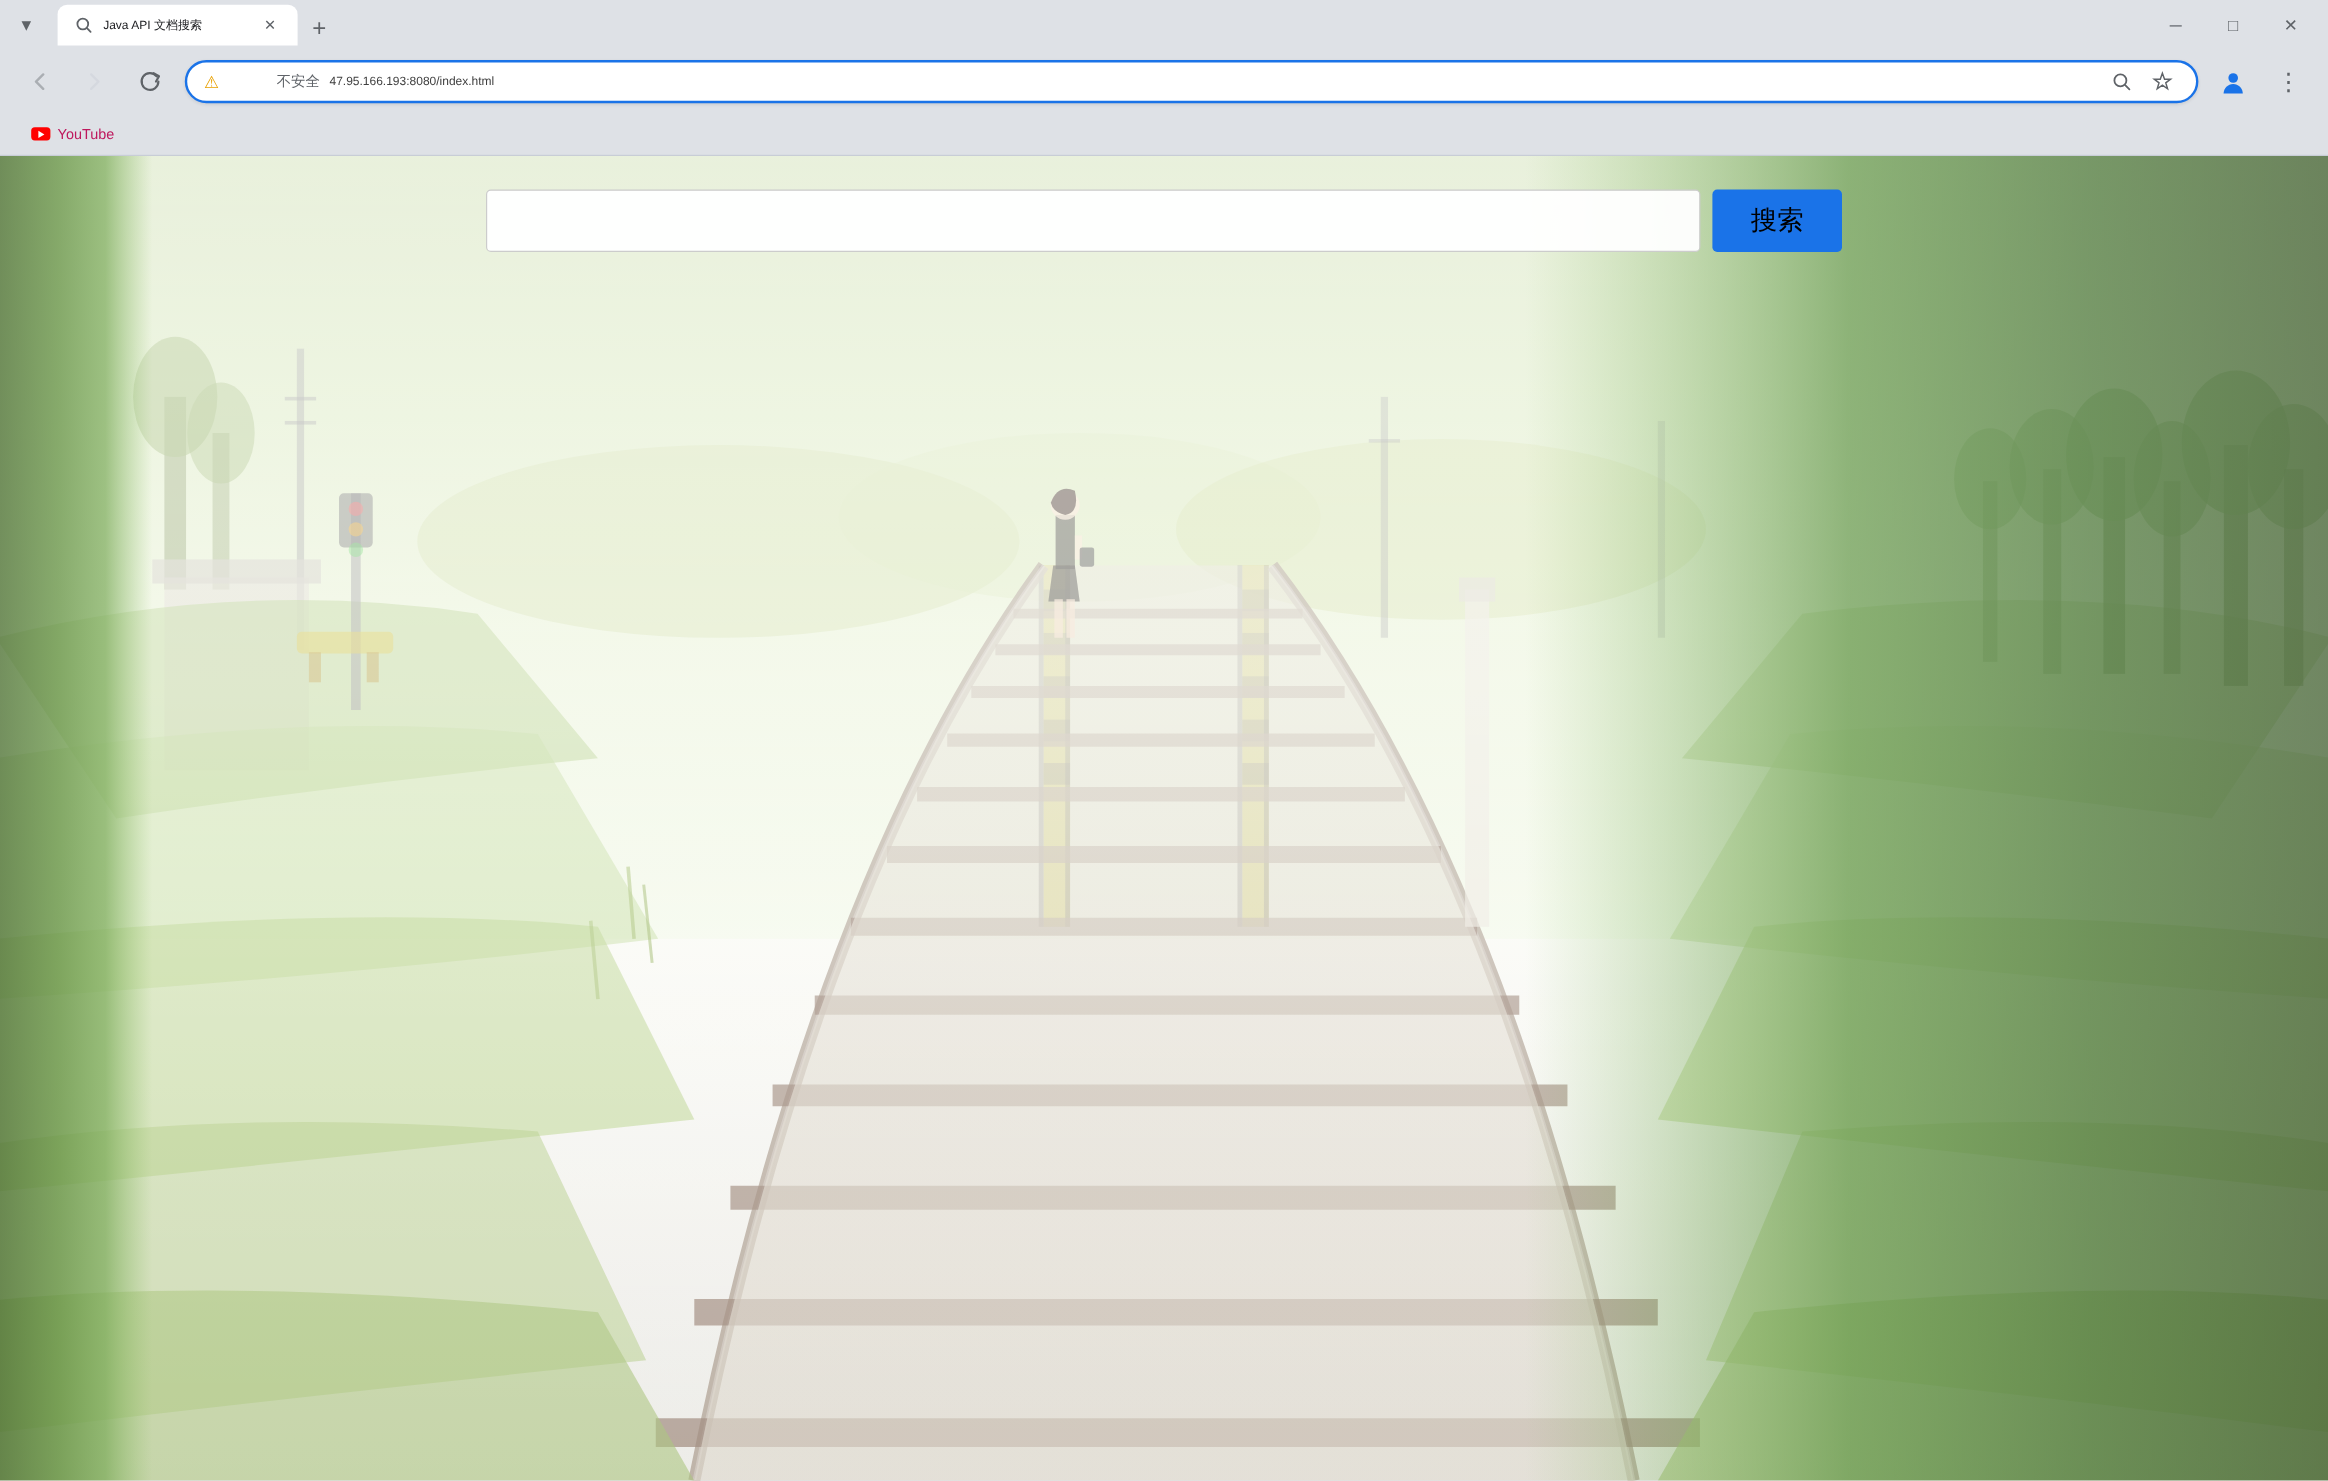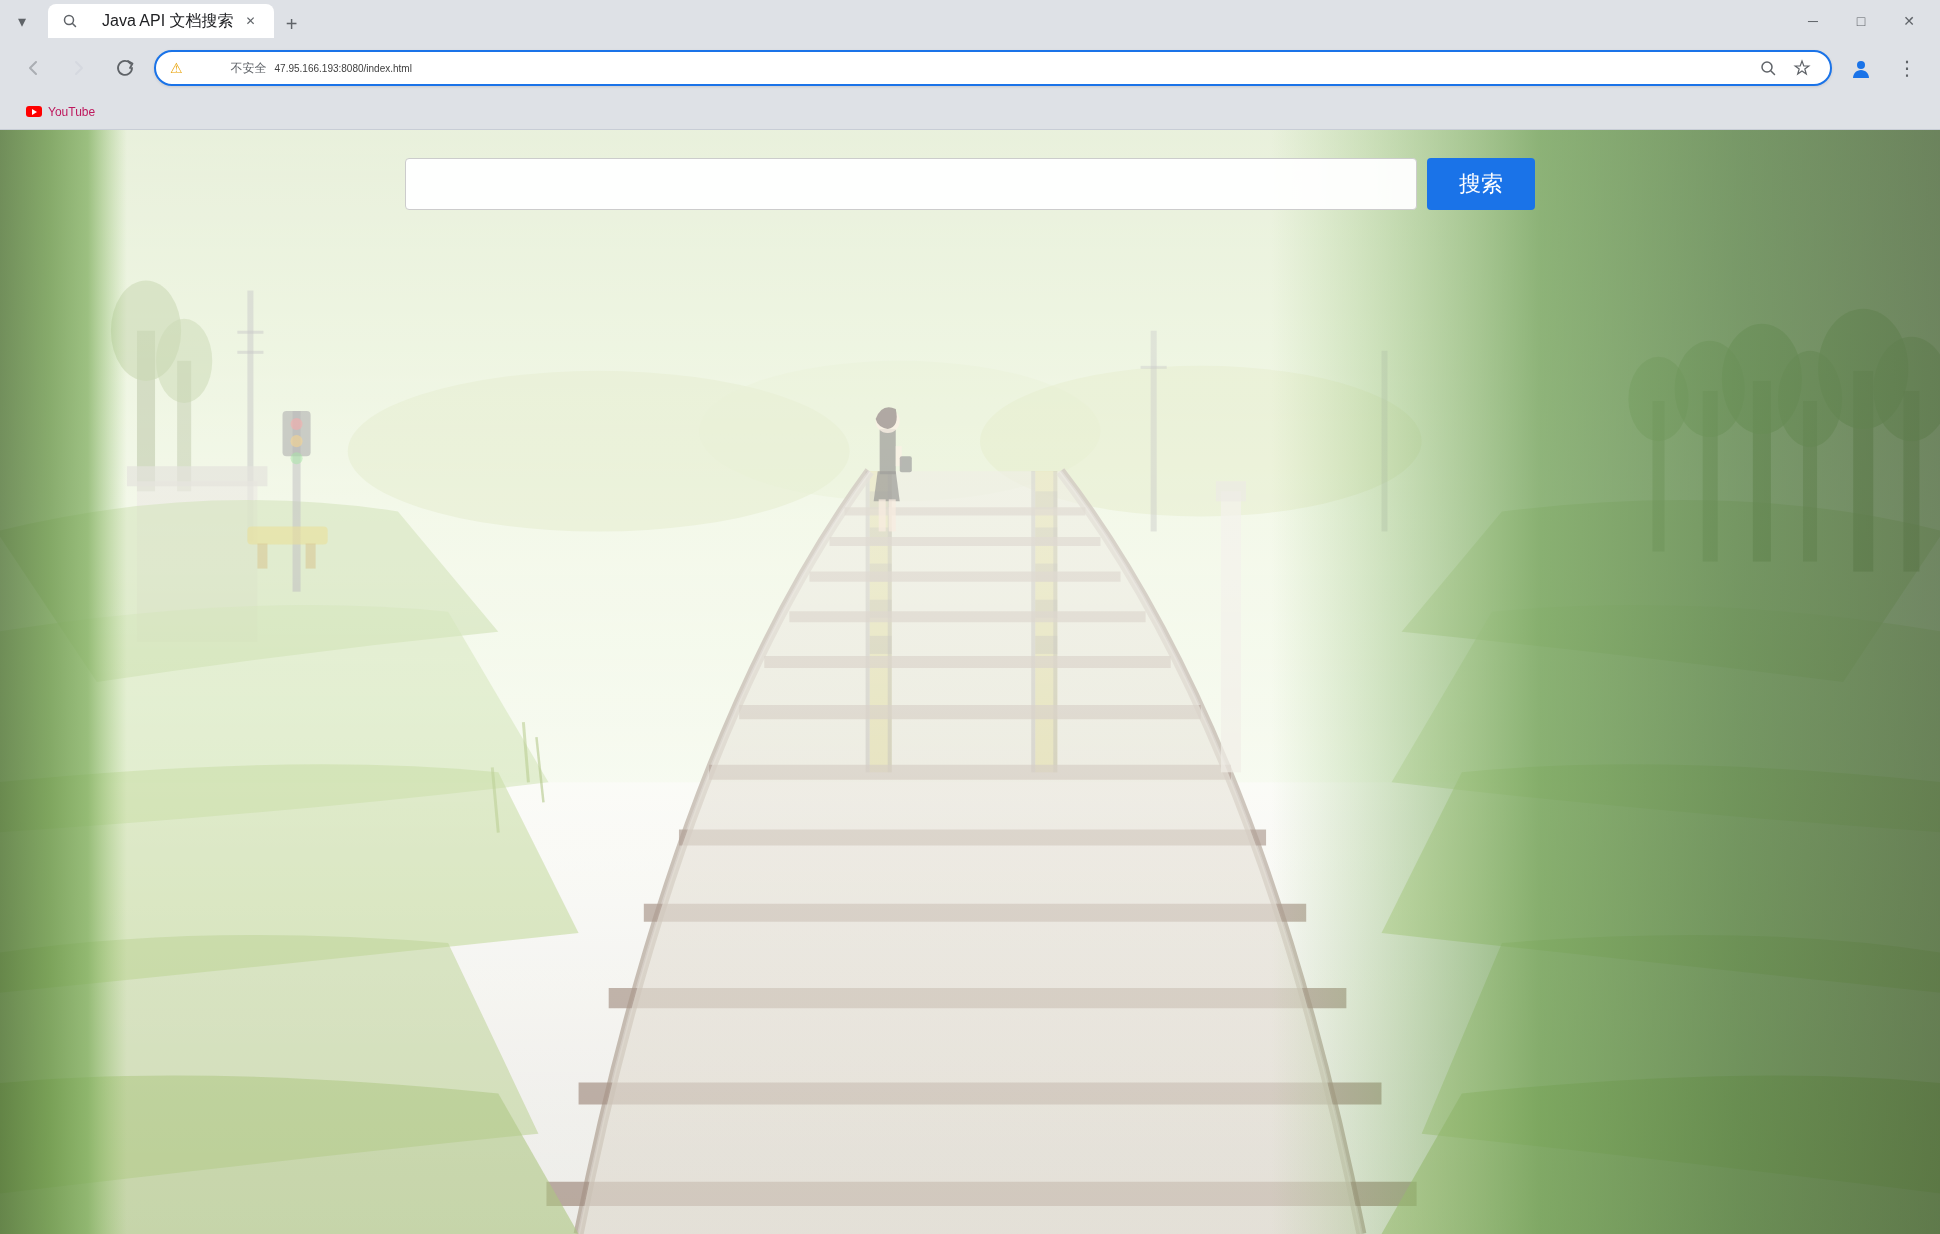--- a/index.html
+++ b/index.html
@@ -47,21 +47,21 @@
       max-width: 340px;
       position: relative;
       font-size: 13px;
       color: #202124;
       cursor: pointer;
     }
     .tab-favicon {
       width: 16px; height: 16px;
       display: flex; align-items: center; justify-content: center;
     }
-    .tab-title { flex: 1; overflow: hidden; text-overflow: ellipsis; white-space: nowrap; font-size: 16px; margin-left: 16px; }
+    .tab-title { flex: 1; overflow: hidden; text-overflow: ellipsis; white-space: nowrap; font-size: 10px; }
     .tab-close {
       width: 18px; height: 18px;
       border-radius: 50%;
       display: flex; align-items: center; justify-content: center;
       cursor: pointer;
       font-size: 12px;
       color: #5f6368;
     }
     .tab-new {
       width: 28px; height: 28px;
@@ -237,21 +237,21 @@
       border-radius: 4px;
       font-size: 18px;
       padding: 0 16px;
       outline: none;
       color: #333;
     }
     .search-btn {
       height: 52px;
       padding: 0 32px;
       background: #1a73e8;
-      color: #ffffff;
+      color: #000000;
       border: none;
       border-radius: 4px;
       font-size: 22px;
       cursor: pointer;
       font-weight: 500;
       white-space: nowrap;
       text-align: right;
     }
   </style>
 </head>

